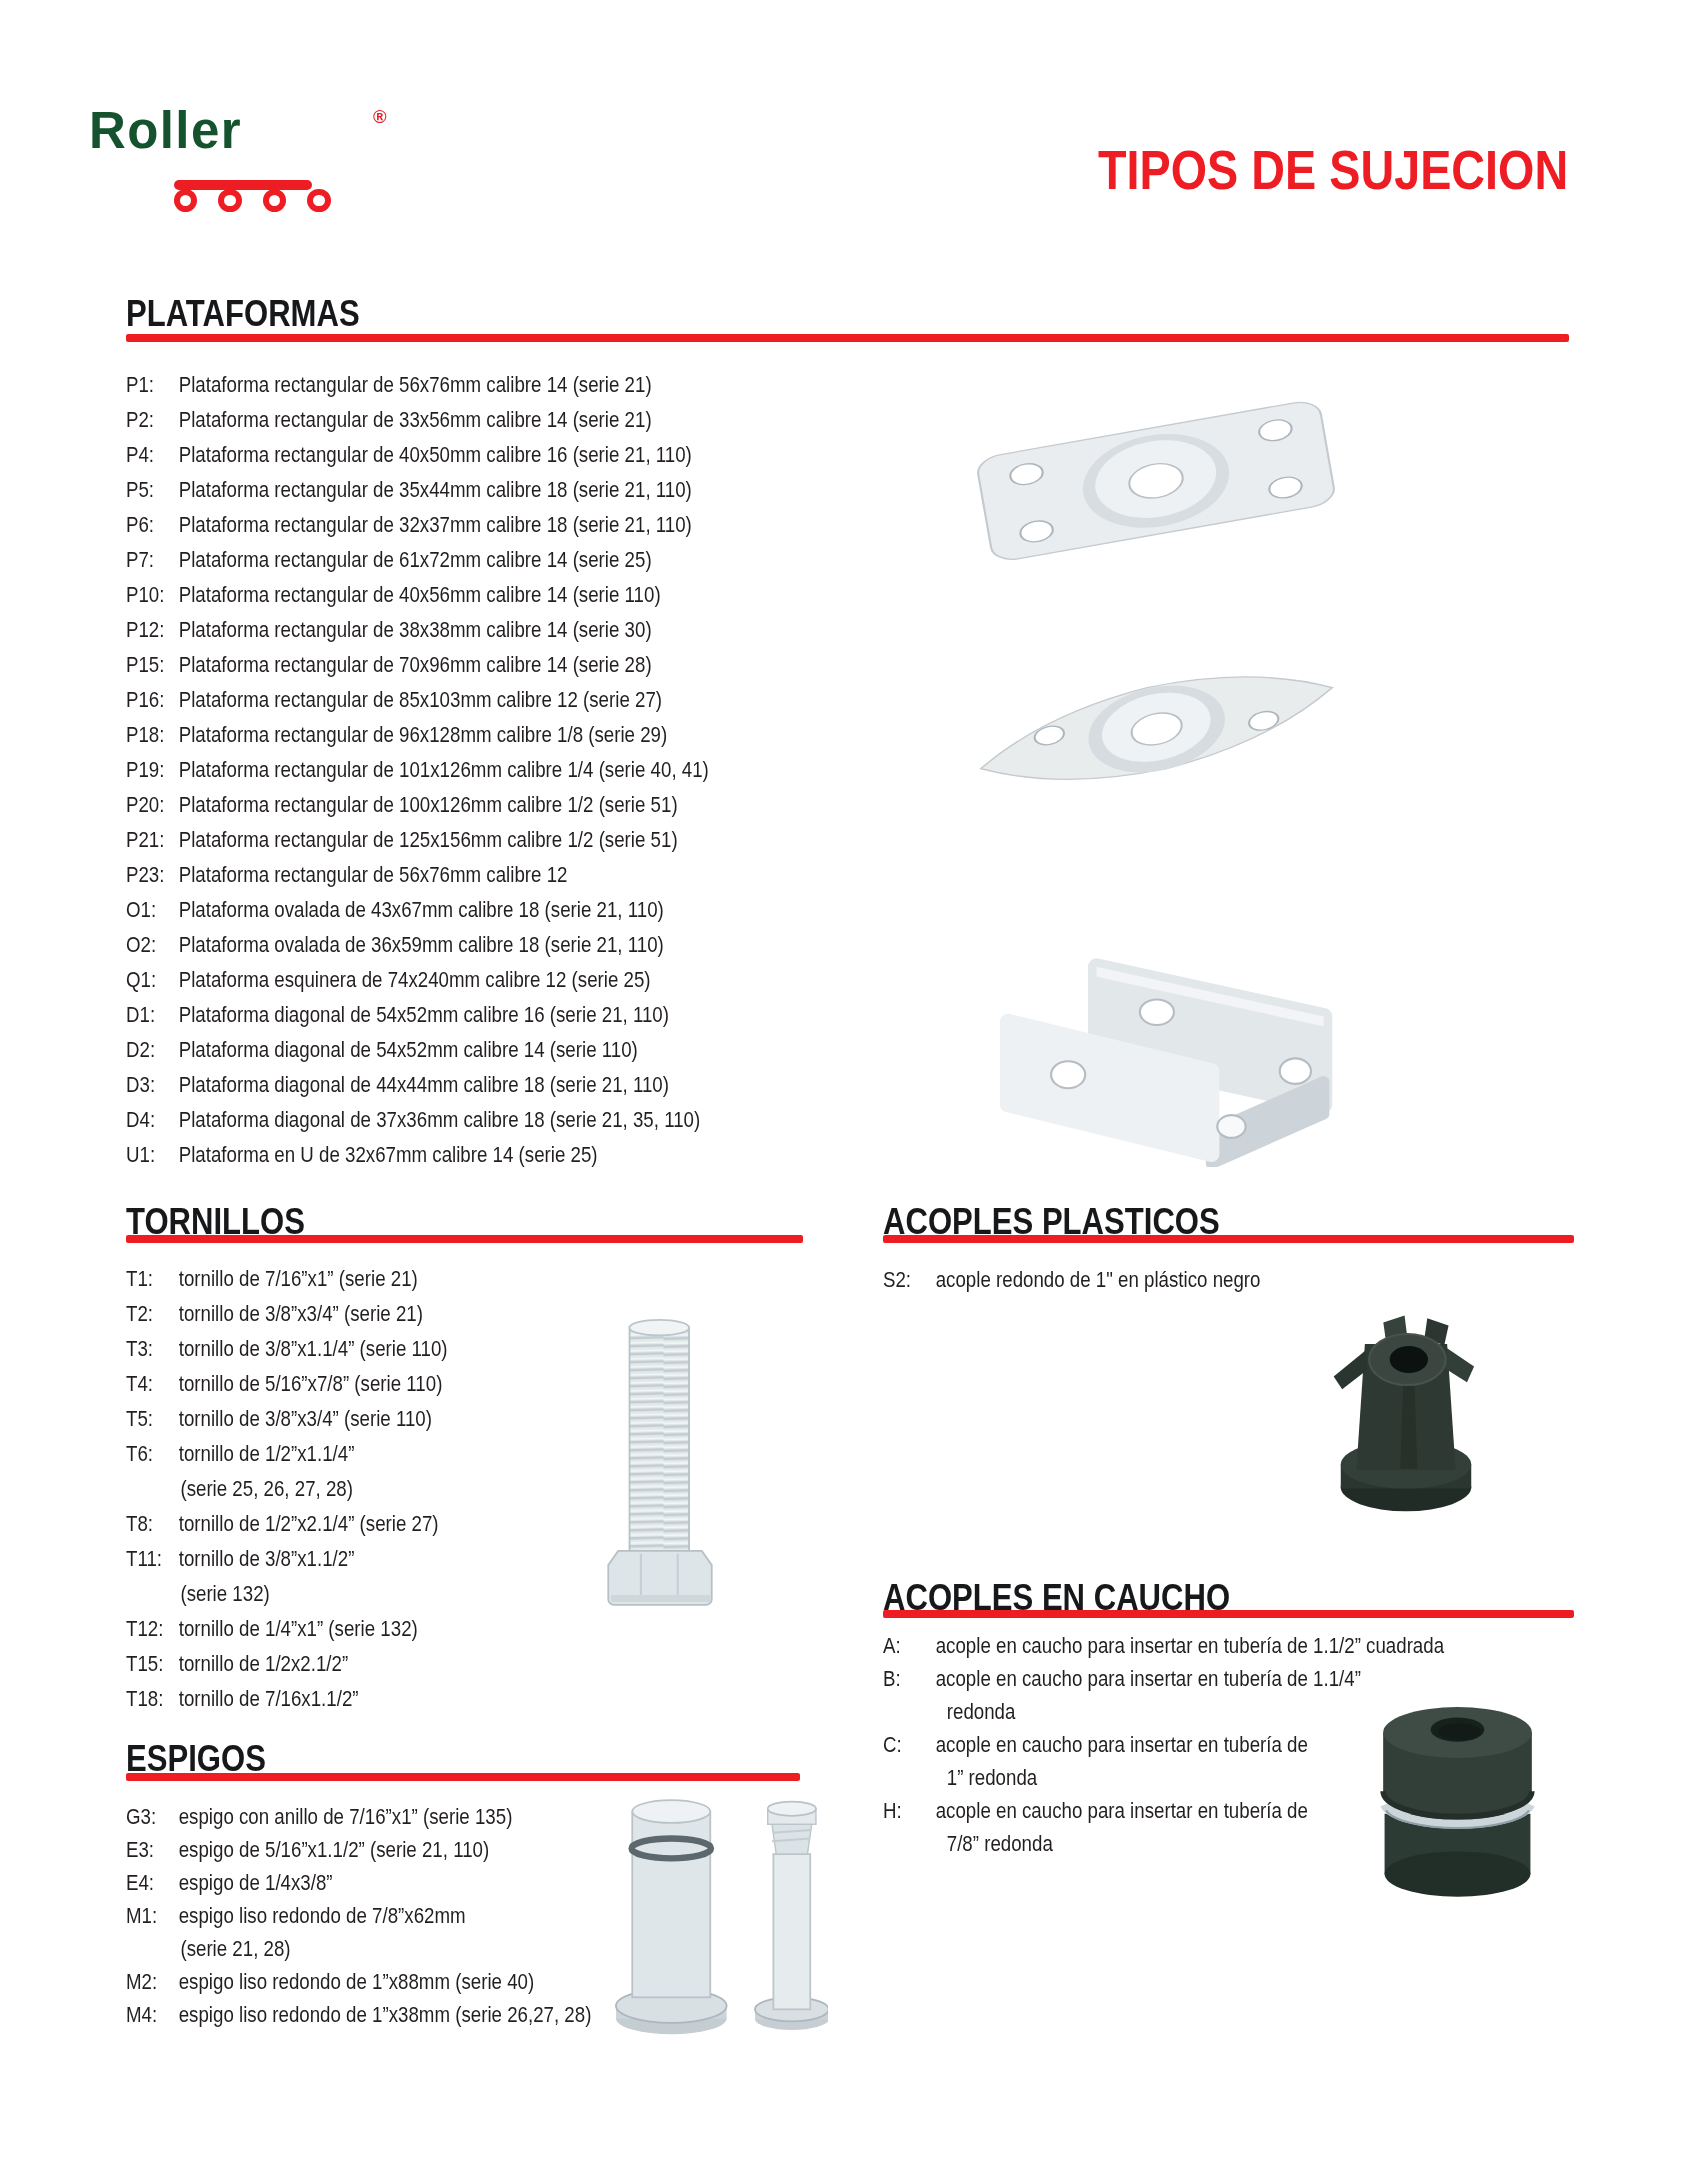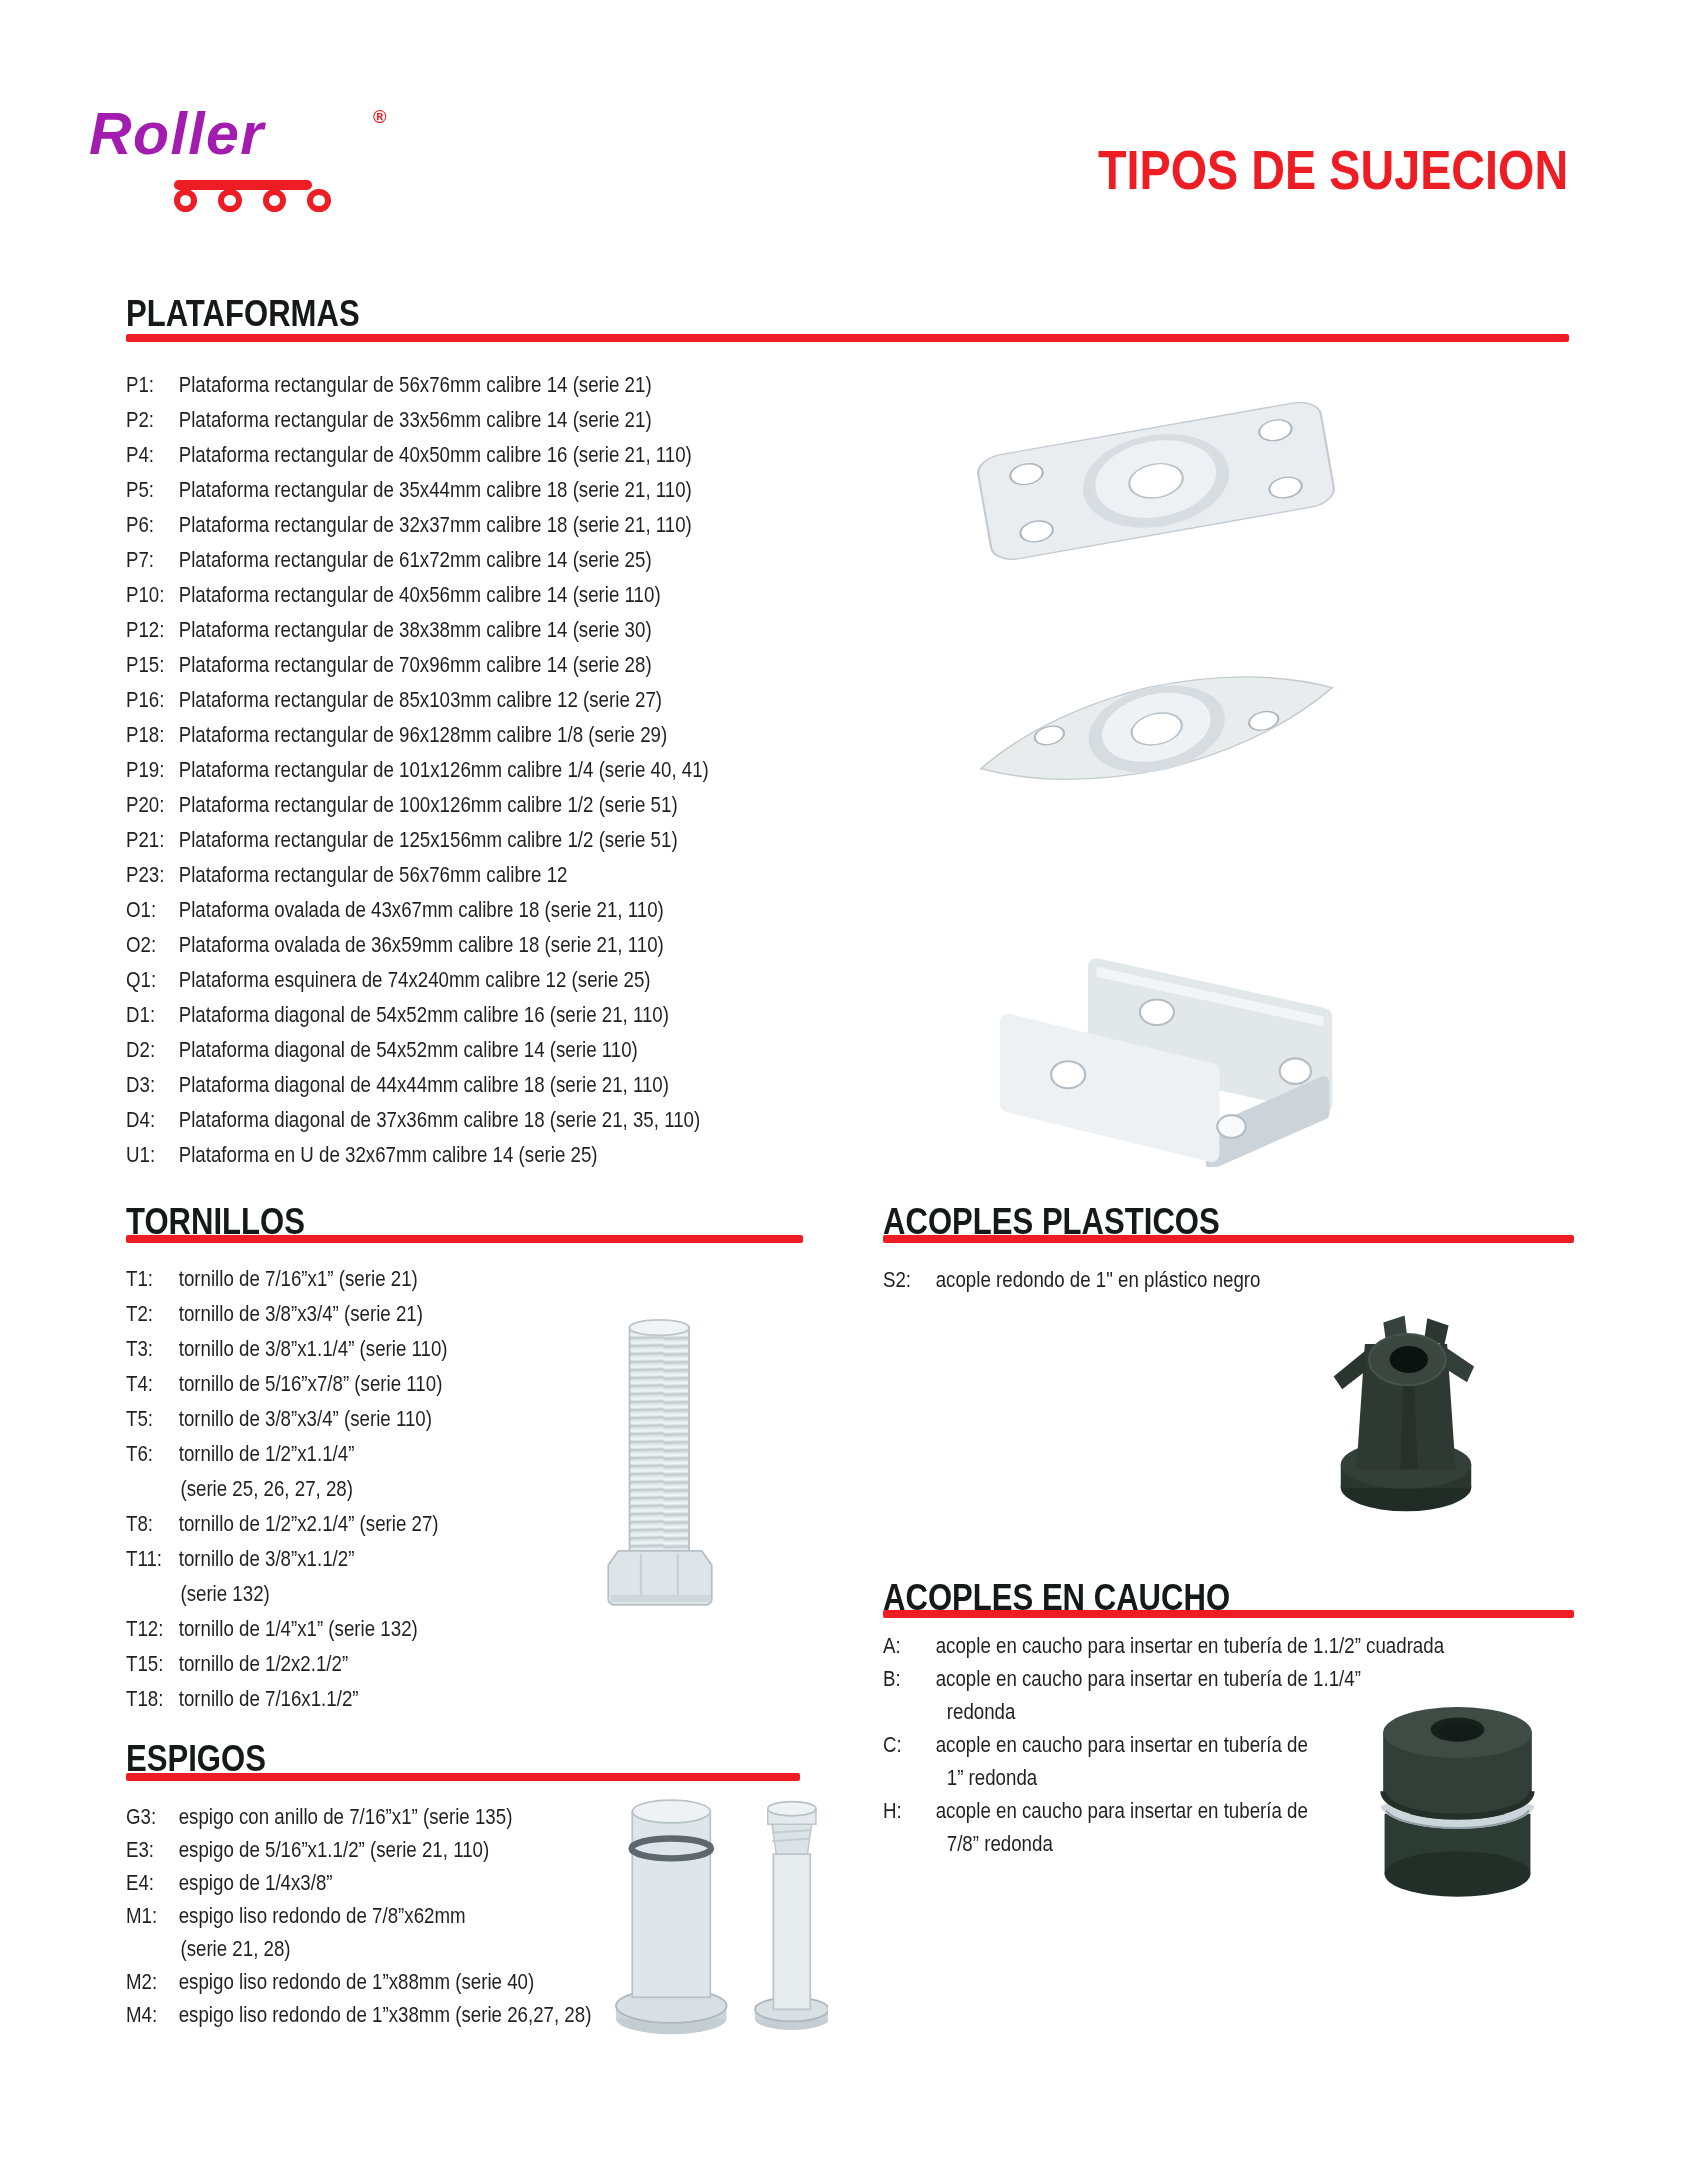--- a/index.html
+++ b/index.html
@@ -5,22 +5,22 @@
   * { margin:0; padding:0; box-sizing:border-box; }
   html,body { background:#ffffff; }
   .page {
     position:relative; width:1703px; height:2161px; background:#fff;
     font-family:"Liberation Sans","DejaVu Sans",sans-serif; color:#231f20; overflow:hidden;
   }
 
   
   .logo { position:absolute; left:89px; top:105px; width:341px; height:135px; }
   .logo-text {
-    position:absolute; left:0; top:0; font-size:59px; line-height:1; font-weight:bold;
-    color:#a21caf; letter-spacing:1.4px; white-space:nowrap;font-style:italic;
+    position:absolute; left:0; top:0; font-size:51px; line-height:1; font-weight:bold;
+    color:#14532d; letter-spacing:1.4px; white-space:nowrap;
   }
   .logo-reg { position:absolute; left:284px; top:1.4px; font-size:18.4px; font-weight:bold; color:#ee1c23; }
   .logo-underline { position:absolute; left:85px; top:75px; width:138px; height:10px; background:#ee1c23; border-radius:5.7px; }
   .logo-wheels { position:absolute; left:85px; top:84px; display:flex; gap:21px; }
   .wheel { width:23.4px; height:23.4px; border:6.4px solid #ee1c23; border-radius:50%; background:#fff; }
 
   
   .title {
     position:absolute; left:1098px; top:143px; font-size:55px; line-height:1; font-weight:bold;
     color:#ee1c23; white-space:nowrap; transform:scaleX(0.85); transform-origin:0 0;

